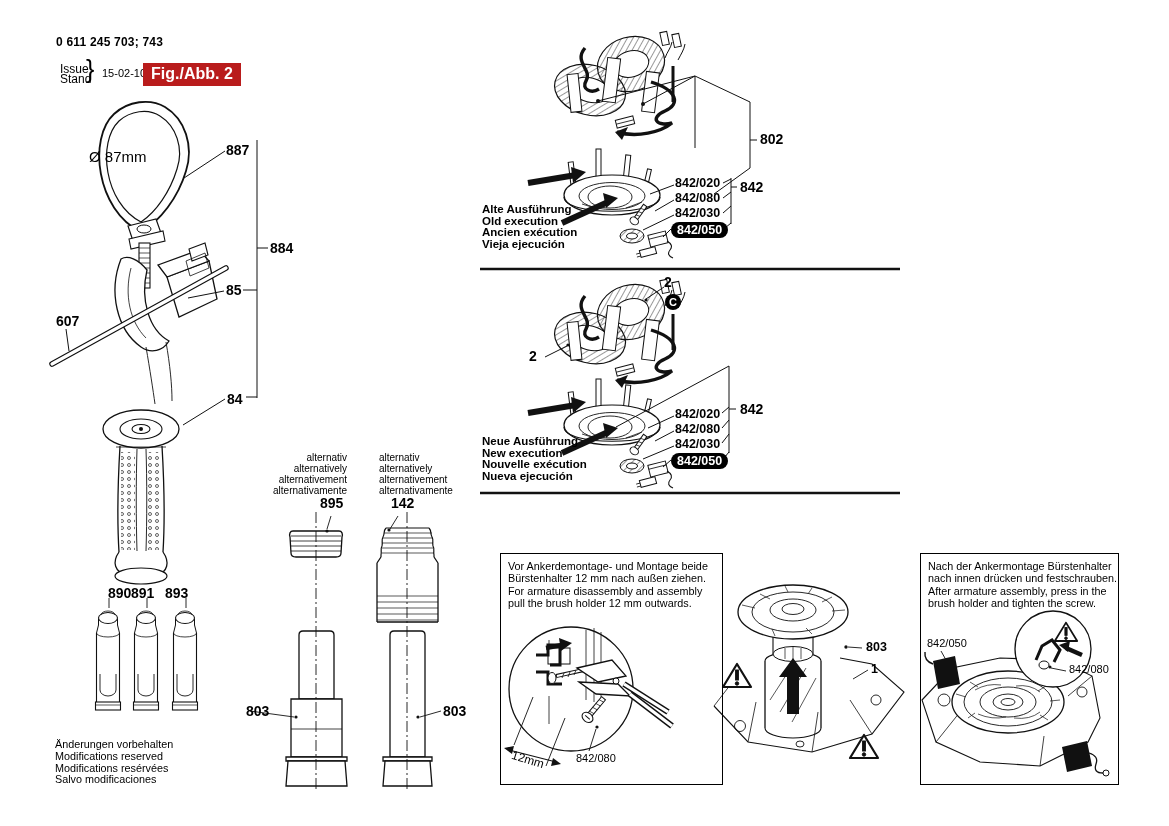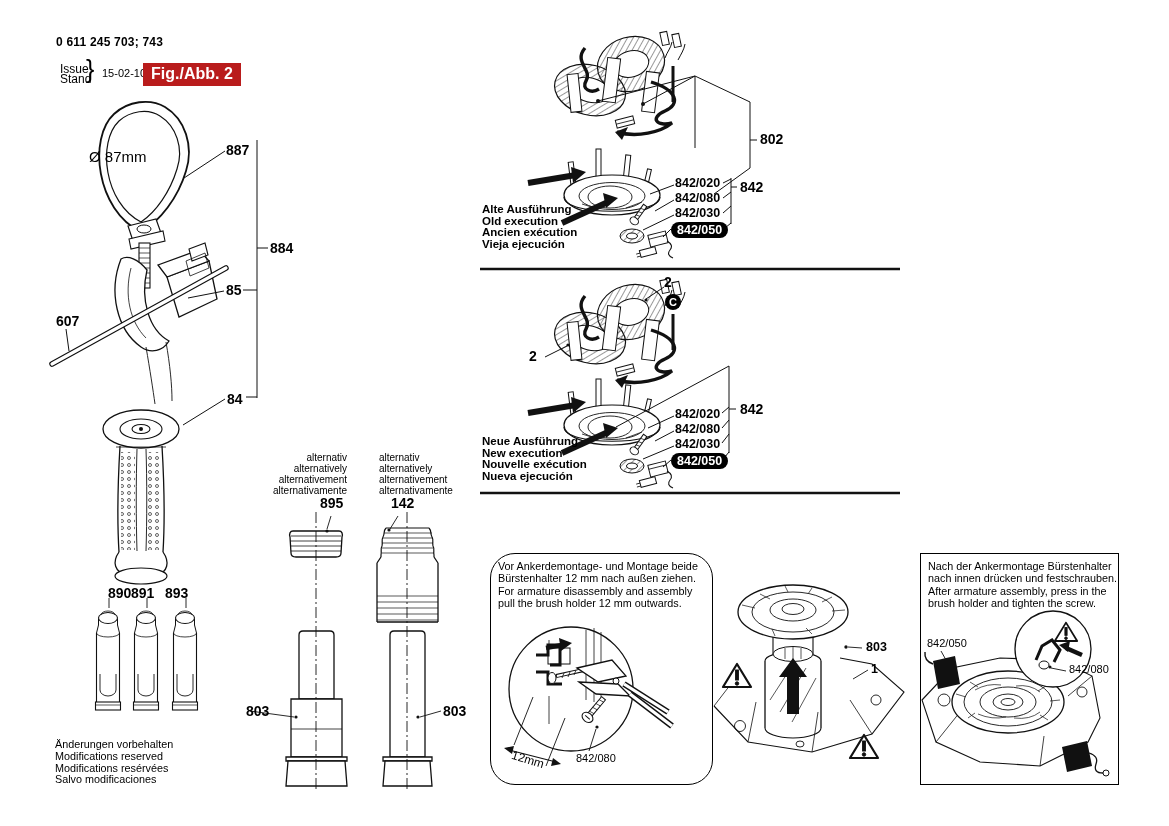--- a/index.html
+++ b/index.html
@@ -375,21 +375,21 @@
   <div class="abs b13" style="left:675px;top:407px;">842/020</div>
   <div class="abs b13" style="left:675px;top:422px;">842/080</div>
   <div class="abs b13" style="left:675px;top:437px;">842/030</div>
   <div class="abs" style="left:671px;top:451px;">
     <span class="pill">842/050</span>
   </div>
   <div class="abs b14" style="left:664px;top:274px;">2</div>
   <div class="abs b14" style="left:529px;top:348px;">2</div>
   <div class="abs cdot" style="left:665px;top:294px;">C</div>
 
-  <div class="panel" style="left:490px;top:553px;width:221px;height:230px;border-radius:25px;">
+  <div class="panel" style="left:500px;top:553px;width:221px;height:230px;">
     <div style="padding:6px 0 0 7px;">
       <div class="ptext">Vor Ankerdemontage- und Montage beide</div>
       <div class="ptext">Bürstenhalter 12 mm nach außen ziehen.</div>
       <div class="ptext">For armature disassembly and assembly</div>
       <div class="ptext">pull the brush holder 12 mm outwards.</div>
     </div>
   </div>
   <div class="abs plbl rot" style="left:514px;top:748px;font-size:12px;">12mm</div>
   <div class="abs plbl" style="left:576px;top:752px;">842/080</div>
 

